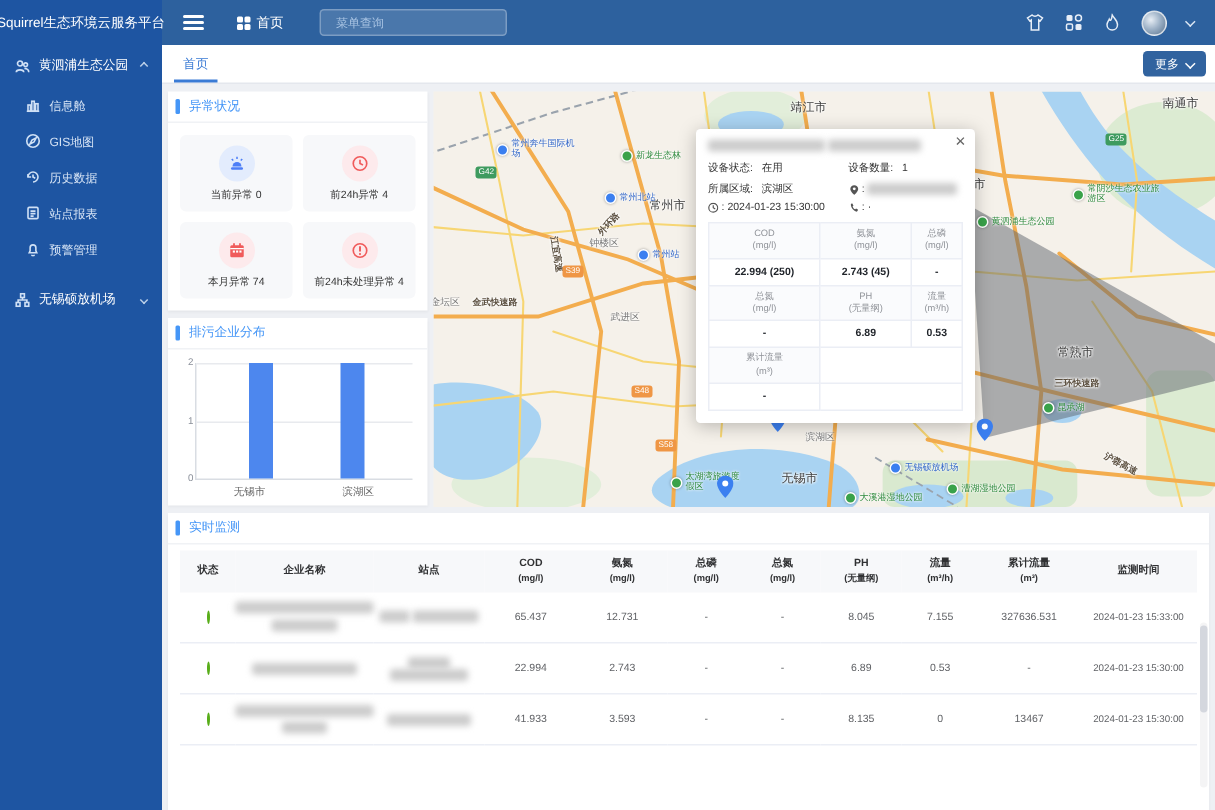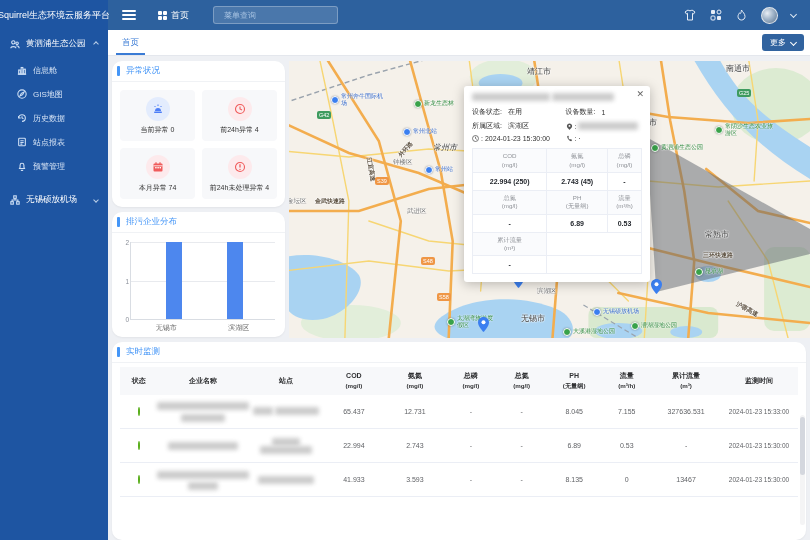--- a/index.html
+++ b/index.html
@@ -33,21 +33,21 @@
   .sico svg{width:10px;height:10px;stroke:#cfe0f5;fill:none;stroke-width:1.3;}
 
   
   .main{position:absolute;left:108px;top:30px;width:702px;height:510px;}
   .tabbar{height:26px;background:#fff;border-bottom:1px solid #e4e7ed;position:relative;display:flex;align-items:flex-end;padding:0 8px;}
   .tab{font-size:8.5px;color:#3a7bd5;padding:5px 6px 4px;border-bottom:2px solid #3a7bd5;cursor:pointer;}
   .more-btn{position:absolute;right:6px;top:4px;height:17px;background:#31639f;color:#fff;font-size:8px;border:none;border-radius:3px;padding:0 8px;display:flex;align-items:center;gap:5px;cursor:pointer;}
   .more-btn .chev{border-color:#fff;margin-top:-1px;}
   .content{position:absolute;top:27px;left:0;right:0;bottom:0;background:#eef0f4;}
 
-  .panel{background:#fff;border-radius:10px;box-shadow:0 1px 2px rgba(0,0,0,.05);}
+  .panel{background:#fff;border-radius:0;box-shadow:0 1px 2px rgba(0,0,0,.05);}
   .panel-title{display:flex;align-items:center;height:21px;border-bottom:1px solid #f0f2f5;color:#4596f7;font-size:8.5px;}
   .panel-title::before{content:"";width:3px;height:10px;background:#4596f7;margin:0 6px 0 5px;border-radius:1px;}
 
   
   .left-col{position:absolute;left:4px;top:4px;width:173px;}
   .cards{display:grid;grid-template-columns:1fr 1fr;gap:7px;padding:8px;}
   .stat-card{background:#f7f8fa;border-radius:4px;height:51px;display:flex;flex-direction:column;align-items:center;justify-content:center;gap:4px;cursor:pointer;}
   .stat-ic{width:24px;height:24px;border-radius:50%;display:flex;align-items:center;justify-content:center;}
   .stat-ic.blue{background:#e3ecfd;}
   .stat-ic.red{background:#fdeaec;}
@@ -341,24 +341,24 @@
             <path d="M245,-5 L255,60 L265,130 L270,200 L264,277"></path>
             <path d="M372,-5 L382,60 L396,130 L406,200 L400,277"></path>
             <path d="M300,42 L380,56 L460,62 L522,58"></path>
             <path d="M330,232 L420,252 L522,262"></path>
             <path d="M418,108 L470,150 L522,162"></path>
           </g>
 
           <polygon points="358,76 522,168 522,193 368,231" fill="#5f666e" opacity="0.5"></polygon>
         </svg>
 
-        <span class="map-label lbl-city" style="left:437px;top:2px;">南通市</span>
+        <span class="map-label lbl-city" style="left:486px;top:2px;">南通市</span>
         <span class="map-label lbl-city" style="left:238px;top:5px;">靖江市</span>
         <span class="map-label lbl-city" style="left:352px;top:56px;">港市</span>
-        <span class="map-label lbl-city" style="left:144px;top:81px;font-style:italic;">常州市</span>
+        <span class="map-label lbl-city" style="left:144px;top:70px;">常州市</span>
         <span class="map-label lbl-district" style="left:104px;top:97px;">钟楼区</span>
         <span class="map-label lbl-district" style="left:118px;top:146px;">武进区</span>
         <span class="map-label lbl-city" style="left:232px;top:252px;">无锡市</span>
         <span class="map-label lbl-district" style="left:248px;top:226px;">滨湖区</span>
         <span class="map-label lbl-city" style="left:416px;top:168px;">常熟市</span>
         <span class="map-label lbl-district" style="left:-2px;top:136px;">金坛区</span>
         <span class="map-label lbl-road" style="left:26px;top:136px;">金武快速路</span>
         <span class="map-label lbl-road" style="left:414px;top:190px;">三环快速路</span>
         <span class="map-label lbl-road" style="left:446px;top:244px;transform:rotate(28deg);">沪蓉高速</span>
         <span class="map-label lbl-road" style="left:84px;top:96px;transform:rotate(80deg);transform-origin:left top;">江宜高速</span>

